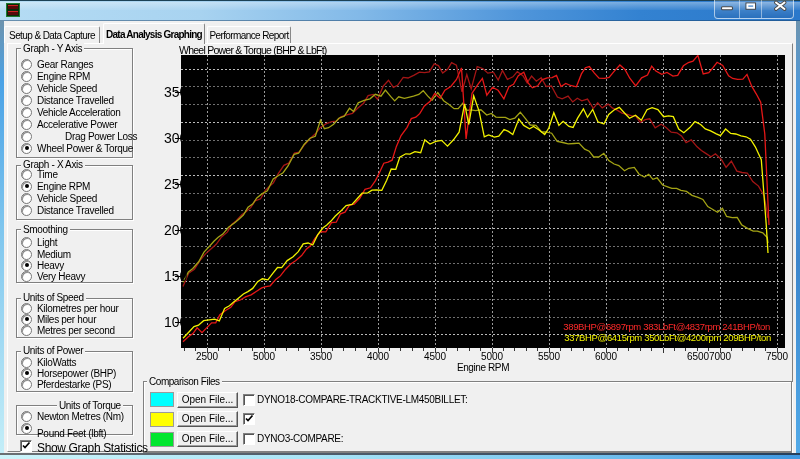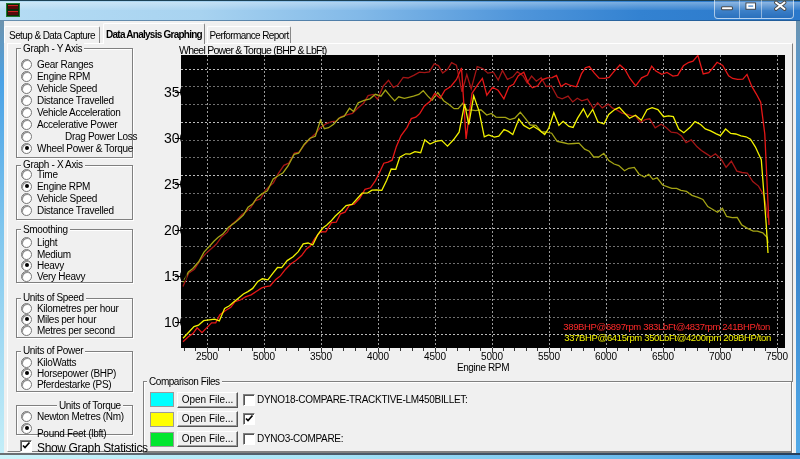--- a/index.html
+++ b/index.html
@@ -217,21 +217,21 @@
 <div class="ylab" style="top:316.9px;">100</div>
 <div class="ytick" style="top:322px;"></div>
   <div class="xlab" style="left:189px;">2500</div>
 <div class="xlab" style="left:246px;">5000</div>
 <div class="xlab" style="left:303px;">3500</div>
 <div class="xlab" style="left:360px;">4000</div>
 <div class="xlab" style="left:417px;">4500</div>
 <div class="xlab" style="left:474px;">5000</div>
 <div class="xlab" style="left:531px;">5500</div>
 <div class="xlab" style="left:588px;">6000</div>
-<div class="xlab" style="left:645px;">6500</div>
+<div class="xlab" style="left:680px;">6500</div>
 <div class="xlab" style="left:702px;">7000</div>
 <div class="xlab" style="left:759px;">7500</div>
 <div class="xtick" style="left:183.8px;height:3px;"></div>
 <div class="xtick" style="left:195.2px;height:3px;"></div>
 <div class="xtick" style="left:206.6px;height:5px;"></div>
 <div class="xtick" style="left:218.0px;height:3px;"></div>
 <div class="xtick" style="left:229.4px;height:3px;"></div>
 <div class="xtick" style="left:240.8px;height:3px;"></div>
 <div class="xtick" style="left:252.2px;height:3px;"></div>
 <div class="xtick" style="left:263.6px;height:5px;"></div>

